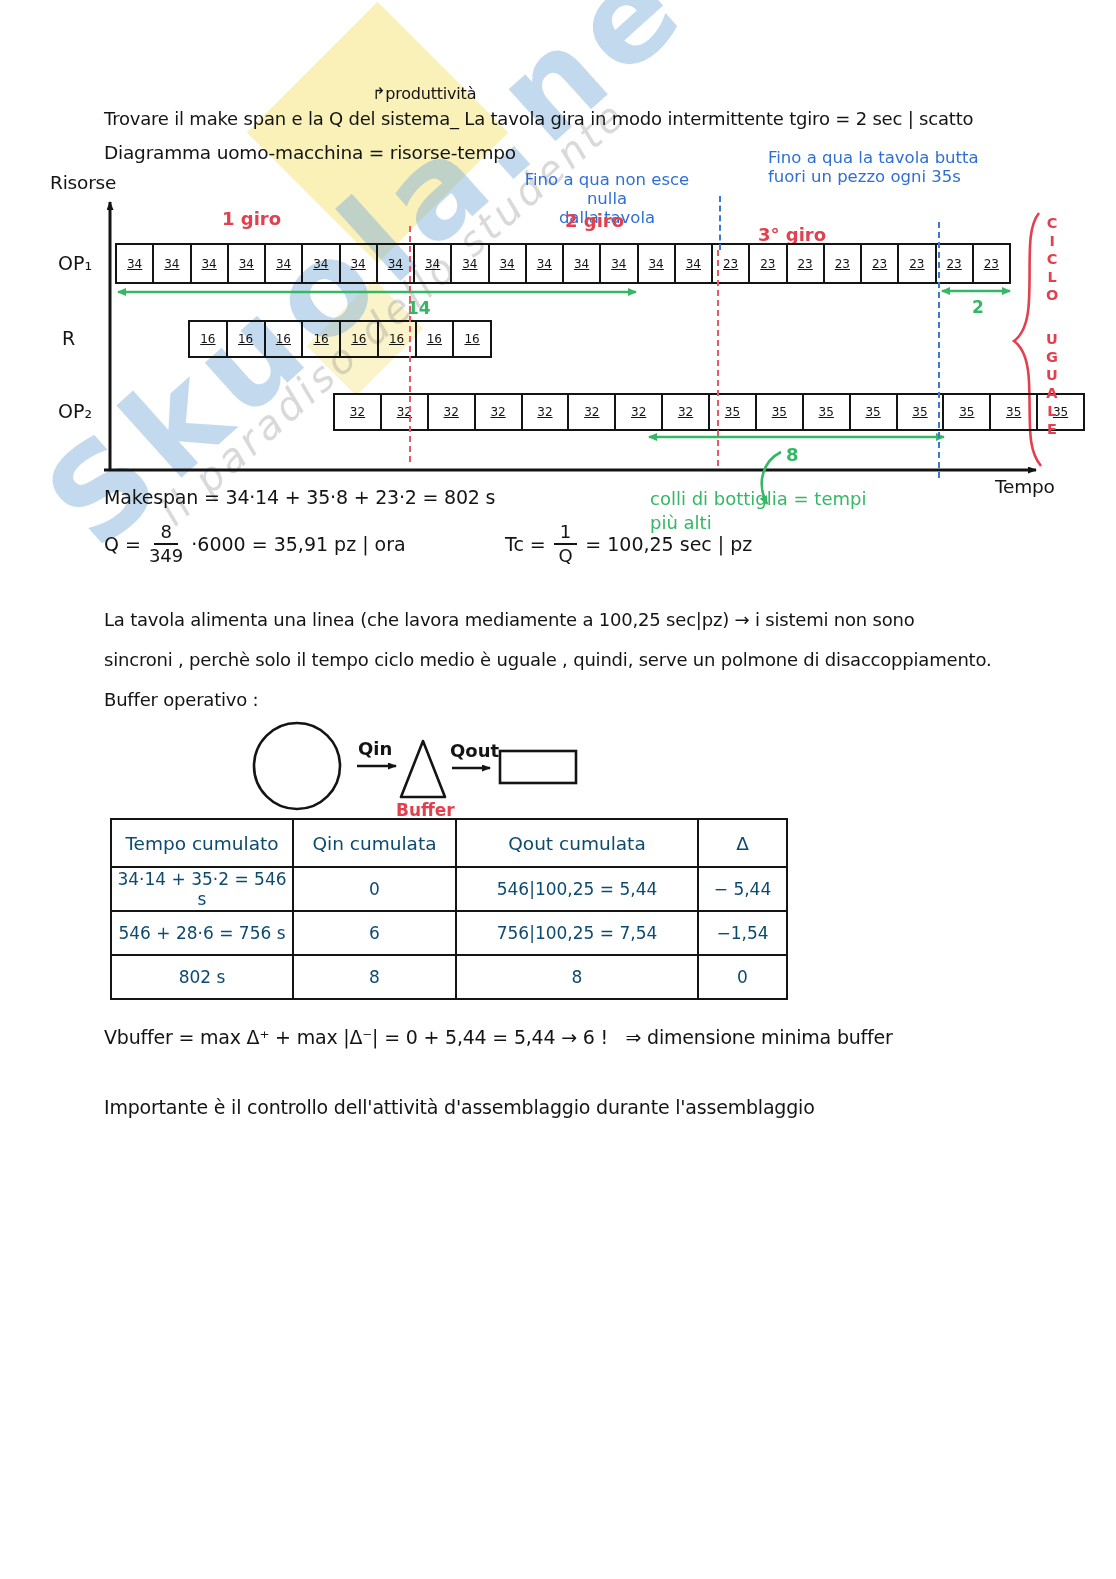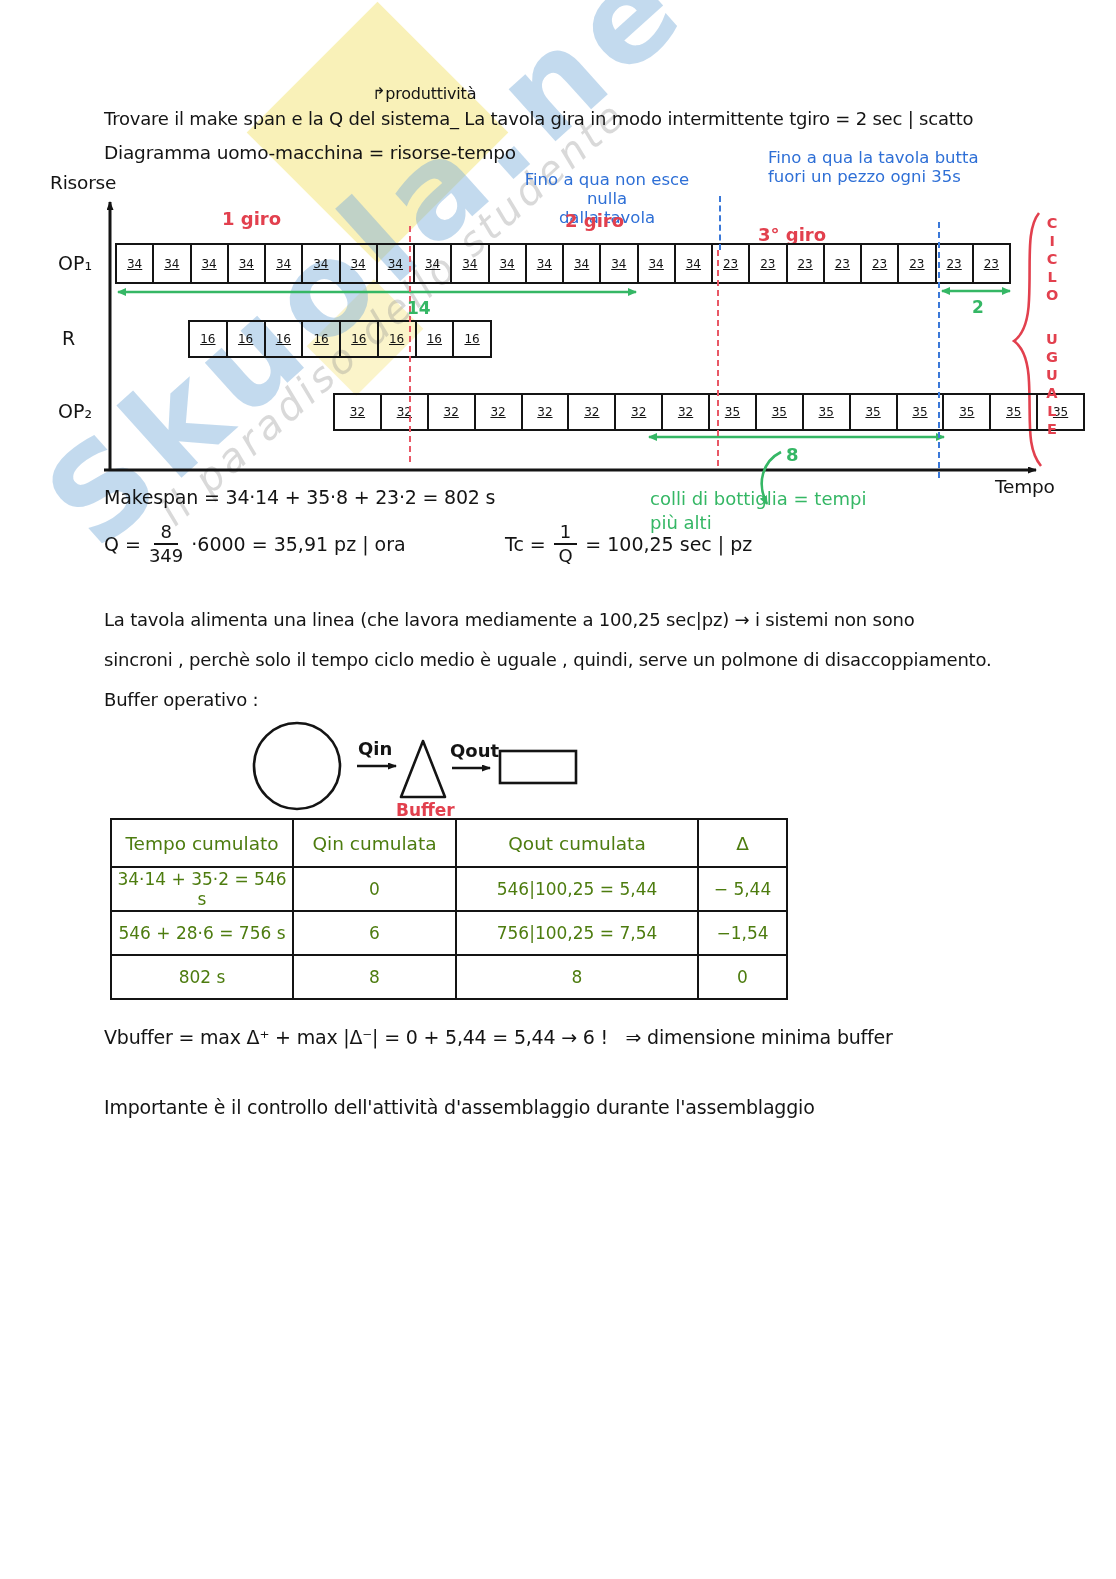--- a/index.html
+++ b/index.html
@@ -28,21 +28,21 @@
   .vletters{white-space:pre;line-height:18px;font-size:14.5px;font-weight:600;text-align:center;color:#e2404e;}
   .note{font-size:16.5px;line-height:19px;font-weight:500;}
   .body-text{font-size:18px;line-height:40px;}
   .formula{font-size:19px;display:flex;align-items:center;gap:8px;}
   .frac{display:inline-flex;flex-direction:column;align-items:center;font-size:18px;line-height:20px;}
   .frac .num{border-bottom:2.2px solid #141414;padding:0 6px 1px;}
   .frac .den{padding-top:1px;}
   
   table.buf{border-collapse:collapse;}
   table.buf th,table.buf td{border:2.6px solid #141414;text-align:center;font-weight:500;
-        font-family:"DejaVu Sans",sans-serif;color:#4d7c0f;}
+        font-family:"DejaVu Sans",sans-serif;color:#0c4a6e;}
   table.buf th{font-size:18.5px;height:44px;}
   table.buf td{font-size:17px;height:40px;}
 </style>
 </head>
 <body>
 
 <div class="page">
 
   <div class="wm wm-diamond" style="left:285px;top:40px;width:185px;height:185px;opacity:.8;"></div>
   <div class="wm wm-diamond" style="left:330px;top:290px;width:70px;height:95px;opacity:.6;"></div>

